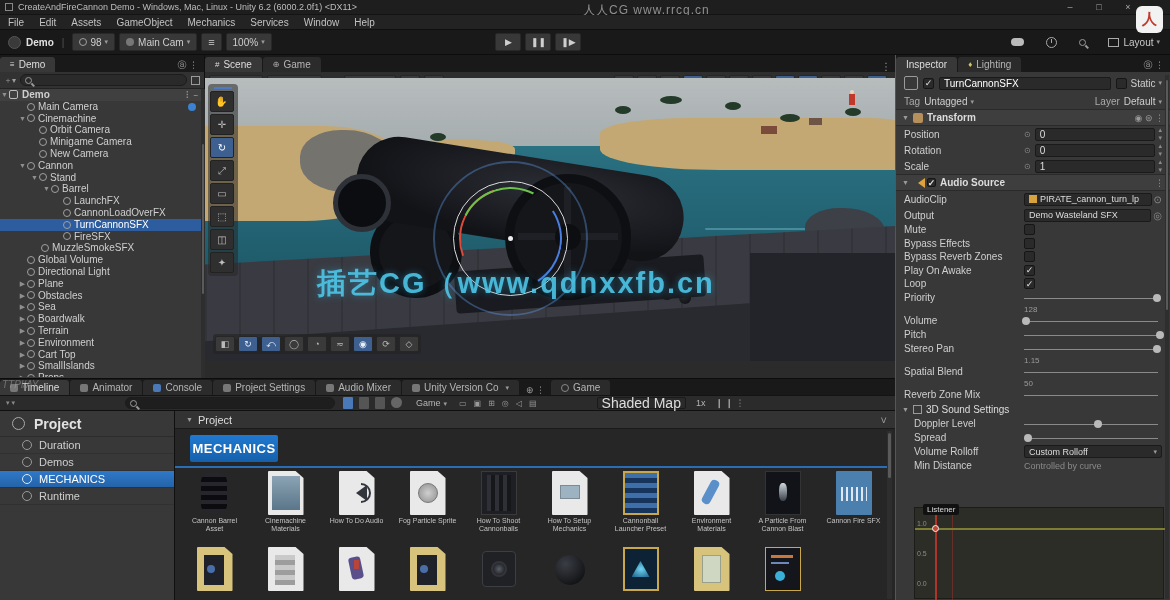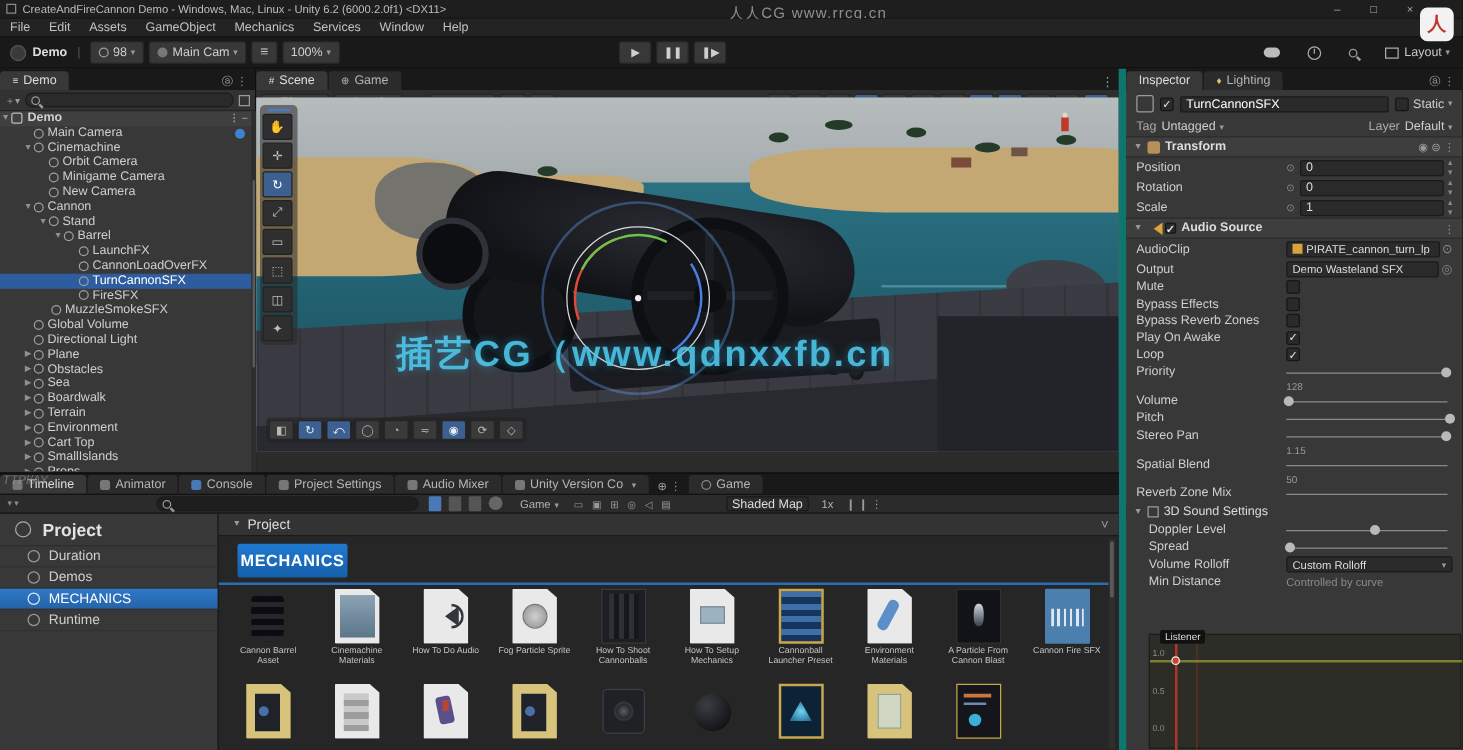--- a/index.html
+++ b/index.html
@@ -57,21 +57,21 @@
   .wheel{position:absolute;border-radius:50%;background:#15161a;border:9px solid #0e0f12}
   .spoke{position:absolute;background:#1e2026}
   .carriage{position:absolute;left:250px;top:185px;width:250px;height:42px;background:#1a1b20;transform:rotate(-4deg);border-radius:4px}
   .gz{position:absolute;border-radius:50%}
   .wm-scene{position:absolute;left:112px;top:186px;font-size:29px;font-weight:bold;letter-spacing:2px;color:rgba(80,205,238,.85);text-shadow:0 0 7px rgba(40,160,210,.55);white-space:nowrap}
   #tools{position:absolute;left:3px;top:6px;width:30px;display:flex;flex-direction:column;gap:2px;background:rgba(40,40,40,.55);padding:3px 2px;border-radius:4px}
   .tool{width:24px;height:21px;background:#2f2f2f;border:1px solid #222;border-radius:2px;display:flex;align-items:center;justify-content:center;color:#bdbdbd;font-size:10px}
   .tool.on{background:#3d6091;color:#fff}
   #sbottom{position:absolute;left:8px;top:256px;display:flex;gap:3px;background:rgba(35,35,35,.6);padding:2px;border-radius:3px}
   
-  #inspector{left:895px;top:55px;width:275px;height:545px;border-left:6px solid #0f766e;background:#383838}
+  #inspector{left:895px;top:55px;width:275px;height:545px;border-left:1px solid #0f766e;background:#383838}
   .irow{display:flex;align-items:center;height:16px;padding:0 8px;font-size:10px;color:#cfcfcf}
   .ilabel{width:120px;flex:none;overflow:hidden;white-space:nowrap}
   .ibox{background:#2a2a2a;border:1px solid #1a1a1a;border-radius:2px;height:13px;display:flex;align-items:center;padding:0 4px;color:#ddd}
   .chead{height:17px;background:#3e3e3e;border-top:1px solid #2a2a2a;border-bottom:1px solid #2a2a2a;display:flex;align-items:center;padding:0 6px;gap:4px;font-weight:bold;font-size:10px;color:#ddd}
   .cb{width:11px;height:11px;background:#2a2a2a;border:1px solid #161616;border-radius:2px;display:flex;align-items:center;justify-content:center;font-size:9px;color:#e3e3e3}
   .slwrap{flex:1;position:relative;height:12px}
   .slline{position:absolute;left:0;right:4px;top:6px;height:1px;background:#8a8a8a}
   .slknob{position:absolute;top:2px;width:8px;height:8px;border-radius:50%;background:#b9b9b9}
   .subval{font-size:8px;color:#9a9a9a;padding-left:128px;height:9px;line-height:9px}
   #curve{position:absolute;left:18px;top:452px;width:250px;height:92px;background:#2d2d27;border:1px solid #1c1c18}
@@ -628,21 +628,21 @@
   </span>
   <span style="margin-left:14px"><span>Game</span><span class="caret">▾</span></span>
   <span style="display:flex;gap:7px;margin-left:12px;color:#9a9a9a;font-size:8px">
     <span>▭</span>
       <span>▣</span>
     <span>⊞</span>
       <span>◎</span>
     <span>◁</span>
       <span>▤</span>
   </span>
-  <span class="ibox" style="margin-left:44px;height:12px;font-size:10px">Shaded Map</span>
+  <span class="ibox" style="margin-left:60px;height:12px;font-size:14px">Shaded Map</span>
   <span style="margin-left:10px">1x</span>
   <span style="margin-left:10px;color:#9a9a9a">❙ ❙ ⋮</span>
 </div>
 
 <div id="psidebar" class="abs">
   <div class="row" style="height:26px;padding-left:12px;gap:9px;border-bottom:1px solid #2c2c2c">
     <span style="width:13px;height:13px;border:1.6px solid #aaa;border-radius:50%"></span>
     <span style="font-size:14px;font-weight:bold;color:#e2e2e2">Project</span>
   </div>
   <div id="pside-items">

